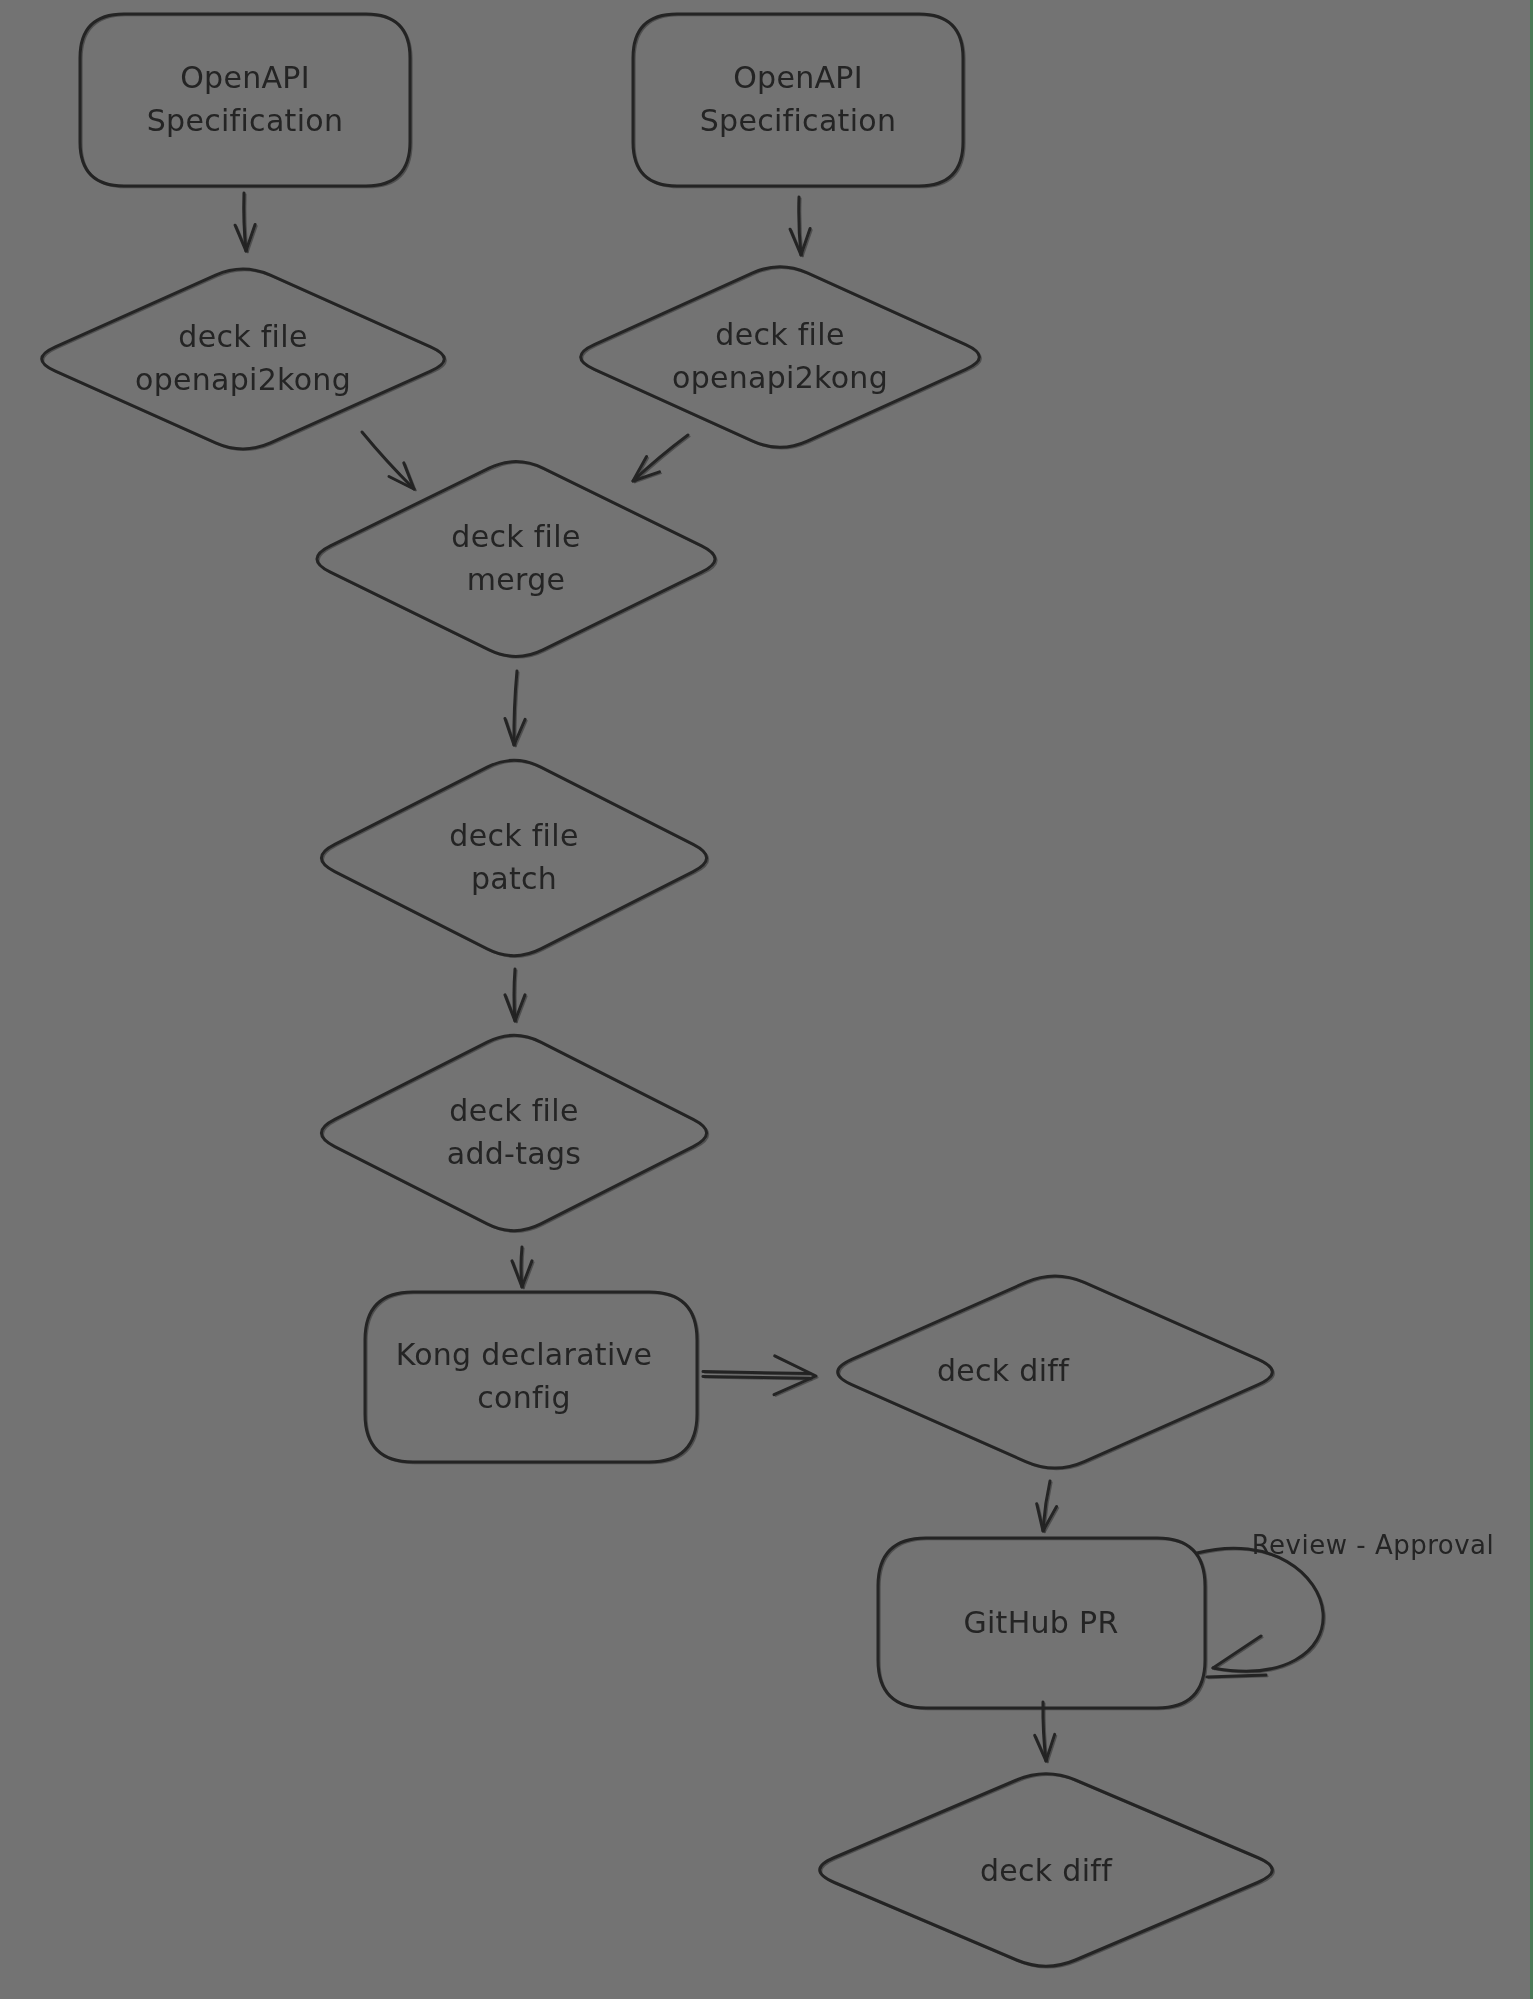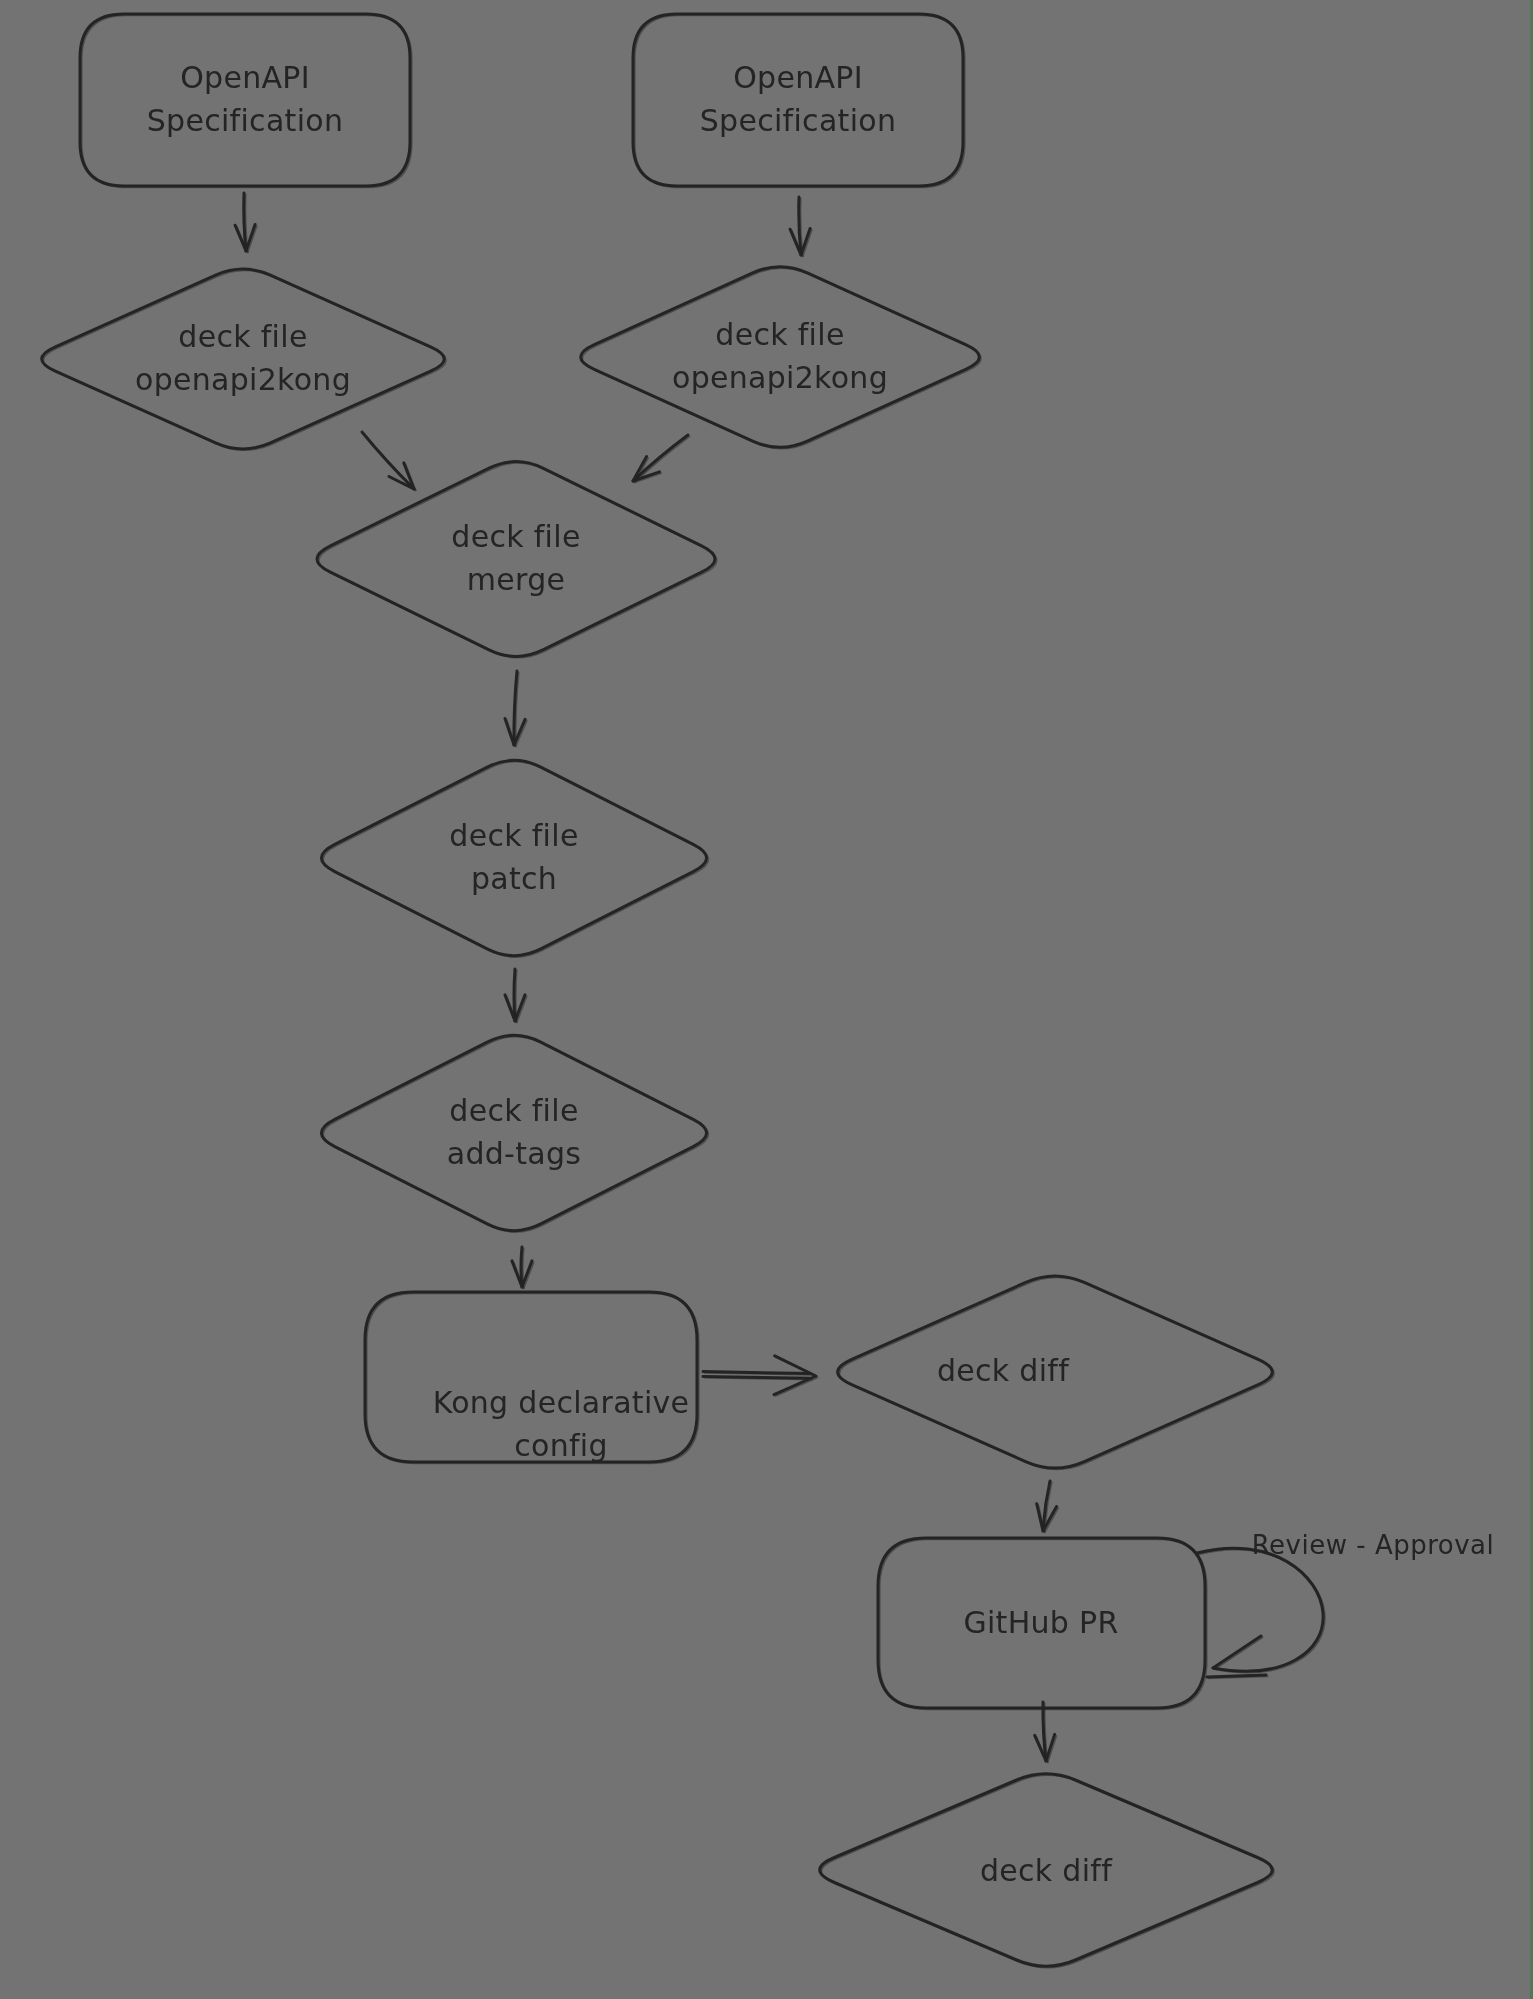--- a/index.html
+++ b/index.html
@@ -122,21 +122,21 @@
   <div class="node-label" style="left:243px;top:359px;">deck file
 openapi2kong</div>
   <div class="node-label" style="left:780px;top:357px;">deck file
 openapi2kong</div>
   <div class="node-label" style="left:516px;top:559px;">deck file
 merge</div>
   <div class="node-label" style="left:514px;top:858px;">deck file
 patch</div>
   <div class="node-label" style="left:514px;top:1133px;">deck file
 add-tags</div>
-  <div class="node-label" style="left:561px;top:1377px;margin-top:48px;">Kong declarative
+  <div class="node-label" style="left:524px;top:1377px;">Kong declarative
 config</div>
   <div class="node-label" style="left:1003px;top:1371px;">deck diff</div>
   <div class="node-label" style="left:1041px;top:1623px;text-align:center;">GitHub PR</div>
   <div class="node-label" style="left:1046px;top:1871px;">deck diff</div>
 
   <div class="annotation" style="left:1373px;top:1545px;">Review - Approval</div>
 
   <div class="page-edge" style="background: rgb(75, 122, 87);"></div>
 </div>
 

